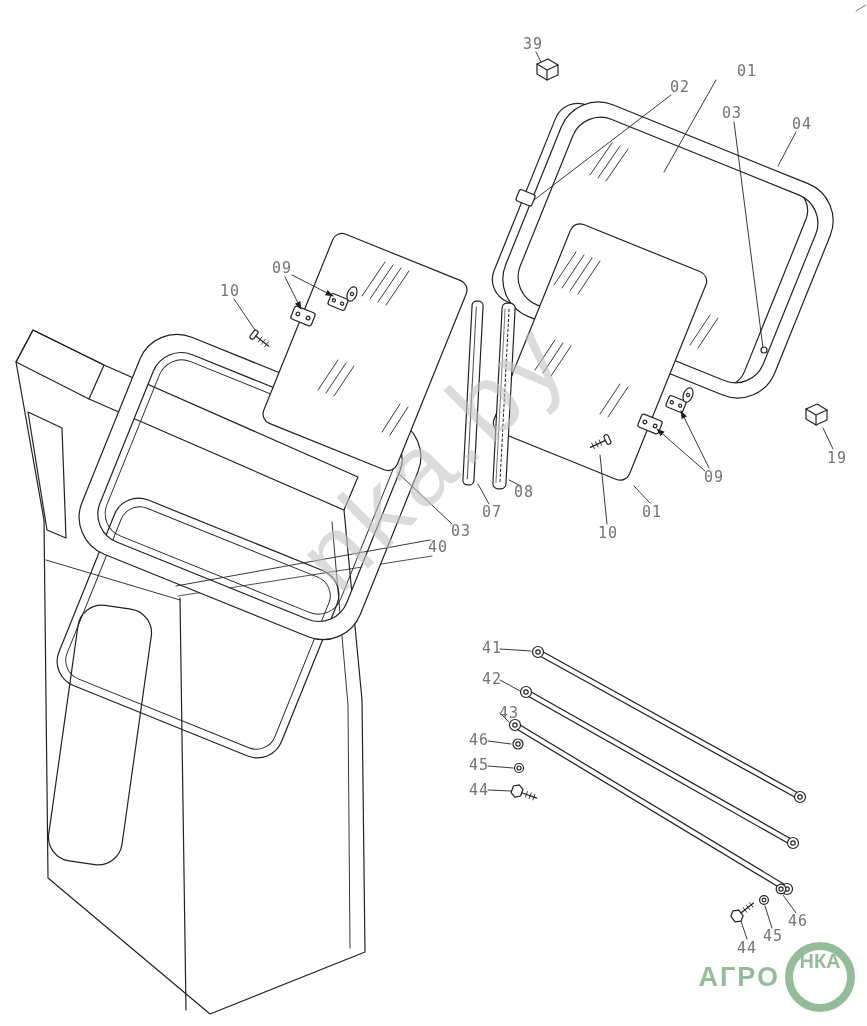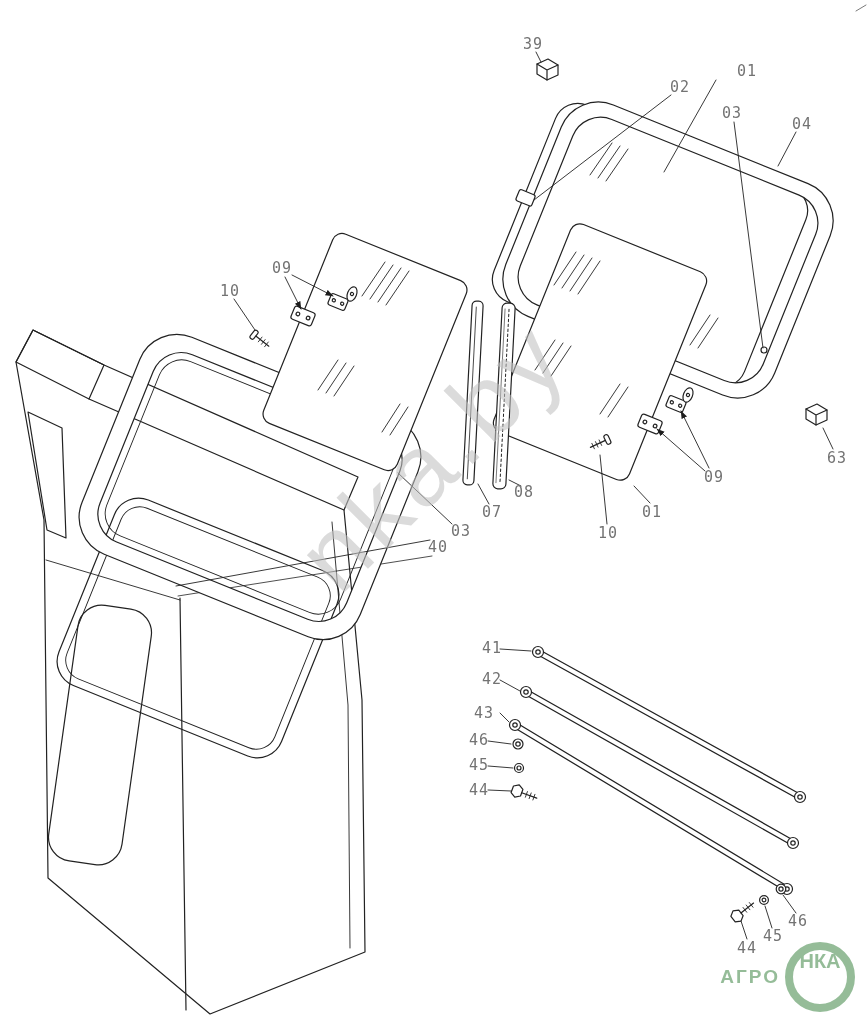--- a/index.html
+++ b/index.html
@@ -16,21 +16,21 @@
   .watermark{
     position:absolute;left:432px;top:456px;
     transform:translate(-50%,-50%) rotate(-45deg);
     font-size:100px;letter-spacing:6px;color:#c2c2c2;opacity:.58;
     font-family:"Liberation Sans",sans-serif;white-space:nowrap;pointer-events:none;
   }
   .logo{
     position:absolute;right:12px;bottom:14px;display:flex;align-items:center;gap:5px;
     color:#4f9155;opacity:.6;font-weight:bold;
   }
-  .logo-text{font-size:19px;letter-spacing:2px;}
+  .logo-text{font-size:27px;letter-spacing:2px;}
   .logo-badge{
     width:70px;height:70px;border:8px solid #4f9155;border-radius:50%;
     display:flex;justify-content:center;
     font-size:20px;background:rgba(255,255,255,.45);box-sizing:border-box;
   }
 </style>
 </head>
 <body>
 
 <div class="stage">
@@ -258,31 +258,31 @@
 
   <div class="watermark">nka.by</div>
 
   <div class="callout" style="left:533px;top:44px">39</div>
   <div class="callout" style="left:747px;top:71px">01</div>
   <div class="callout" style="left:680px;top:87px">02</div>
   <div class="callout" style="left:732px;top:113px">03</div>
   <div class="callout" style="left:802px;top:124px">04</div>
   <div class="callout" style="left:282px;top:268px">09</div>
   <div class="callout" style="left:230px;top:291px">10</div>
-  <div class="callout" style="left:837px;top:458px">63</div>
+  <div class="callout" style="left:837px;top:458px">19</div>
   <div class="callout" style="left:714px;top:477px">09</div>
   <div class="callout" style="left:652px;top:512px">01</div>
   <div class="callout" style="left:608px;top:533px">10</div>
   <div class="callout" style="left:524px;top:492px">08</div>
   <div class="callout" style="left:492px;top:512px">07</div>
   <div class="callout" style="left:461px;top:531px">03</div>
   <div class="callout" style="left:438px;top:547px">40</div>
   <div class="callout" style="left:492px;top:648px">41</div>
   <div class="callout" style="left:492px;top:679px">42</div>
-  <div class="callout" style="left:484px;top:713px">43</div>
+  <div class="callout" style="left:509px;top:713px">43</div>
   <div class="callout" style="left:479px;top:740px">46</div>
   <div class="callout" style="left:479px;top:765px">45</div>
   <div class="callout" style="left:479px;top:790px">44</div>
   <div class="callout" style="left:747px;top:948px">44</div>
   <div class="callout" style="left:773px;top:936px">45</div>
   <div class="callout" style="left:798px;top:921px">46</div>
 
   <div class="logo">
     <span class="logo-text">АГРО</span>
     <span class="logo-badge">

